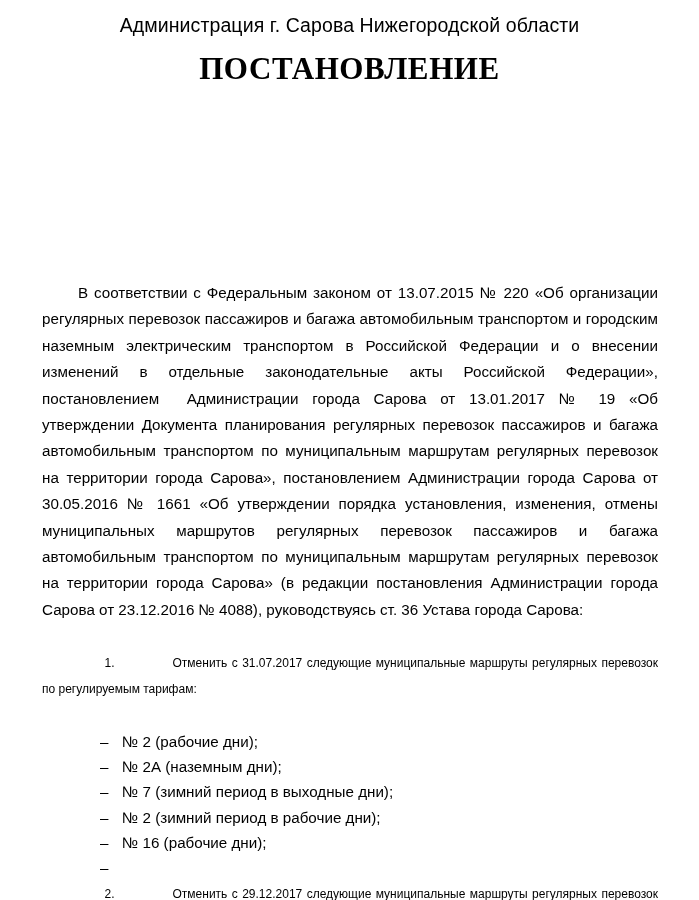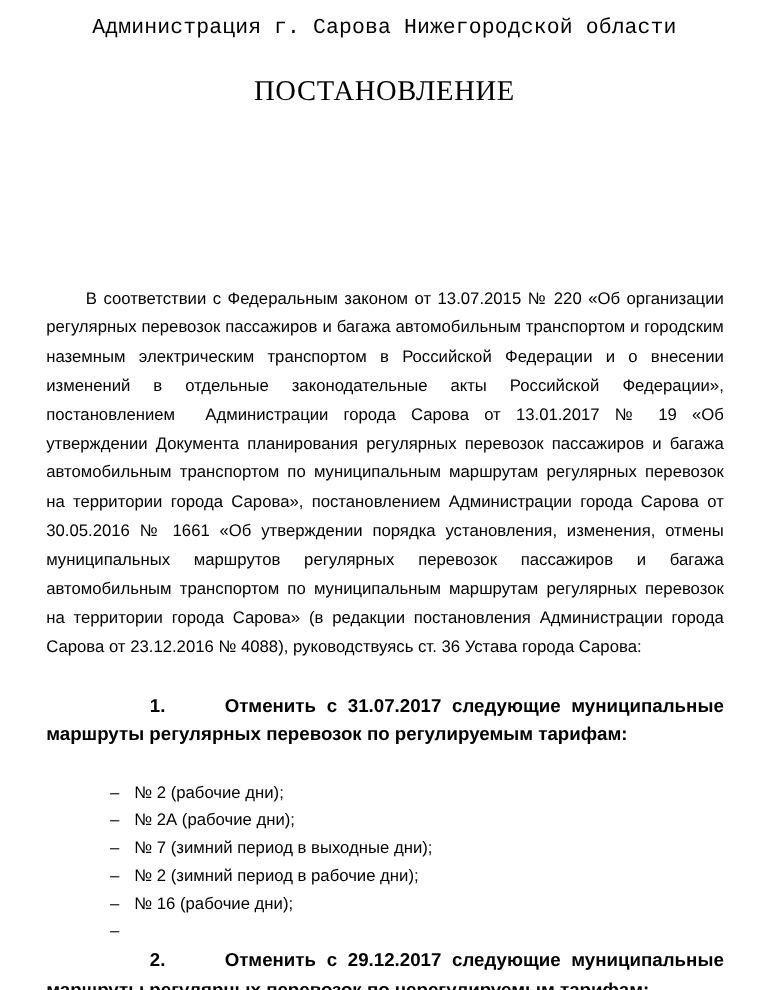--- a/index.html
+++ b/index.html
@@ -26,34 +26,34 @@
 
   
   .doc-header {
     position: absolute;
     top: 13px;
     left: 0;
     right: 0;
     text-align: center;
   }
   .org-line {
-    font-family: Liberation Mono, monospace;
+    font-family: Liberation Sans, sans-serif;
     font-size: 19.5px;
     font-weight: 400;
     letter-spacing: 0.1px;
     line-height: 24px;
     white-space: nowrap;
   }
   .doc-type {
     font-family: "Liberation Serif", "DejaVu Serif", serif;
-    font-size: 26px;
-    font-weight: 400;
+    font-size: 31px;
+    font-weight: 700;
     letter-spacing: 0.6px;
     line-height: 36px;
-    margin-top: 28px;
+    margin-top: 14px;
     white-space: nowrap;
   }
 
   
   .meta-row {
     position: absolute;
     top: 122px;
     left: 42px;
     right: 42px;
     display: flex;
@@ -90,31 +90,31 @@
     text-align: justify;
     text-justify: inter-word;
     margin: 0;
     white-space: pre-wrap;
   }
   .para.indent {
     text-indent: 36px;
   }
   .para.last-line-natural {
     text-align-last: left;
+    margin-top: 21px;
   }
 
   .clause {
-    font-size: 17px;
+    font-size: 12px;
     line-height: 26.4px;
     text-align: justify;
     text-justify: inter-word;
     text-align-last: left;
     margin: 0;
     white-space: pre-wrap;
-    font-weight: bold;
   }
   .clause .clause-num {
     display: inline-block;
     width: 68px;
     margin-left: 36px;
     text-indent: 0;
   }
 
   .route-list {
     list-style: none;
@@ -156,21 +156,21 @@
     <p class="para indent last-line-natural">В соответствии с Федеральным законом от 13.07.2015 № 220 «Об организации регулярных перевозок пассажиров и багажа автомобильным транспортом и городским наземным электрическим транспортом в Российской Федерации и о внесении изменений в отдельные законодательные акты Российской Федерации», постановлением  Администрации города Сарова от 13.01.2017 № 19 «Об утверждении Документа планирования регулярных перевозок пассажиров и багажа автомобильным транспортом по муниципальным маршрутам регулярных перевозок на территории города Сарова», постановлением Администрации города Сарова от 30.05.2016 № 1661 «Об утверждении порядка установления, изменения, отмены муниципальных маршрутов регулярных перевозок пассажиров и багажа автомобильным транспортом по муниципальным маршрутам регулярных перевозок на территории города Сарова» (в редакции постановления Администрации города Сарова от 23.12.2016 № 4088), руководствуясь ст. 36 Устава города Сарова:</p>
 
     <div class="clause">
       <span class="clause-num">1.</span><span>Отменить с 31.07.2017 следующие муниципальные маршруты регулярных перевозок по регулируемым тарифам:</span>
     </div>
     <ul class="route-list">
       <li class="route-item">
         <span class="dash">–</span><span class="route-text">№ 2 (рабочие дни);</span>
       </li>
       <li class="route-item">
-        <span class="dash">–</span><span class="route-text">№ 2А (рабочие дни);</span>
+        <span class="dash">–</span><span class="route-text">№ 2А (наземным дни);</span>
       </li>
       <li class="route-item">
         <span class="dash">–</span><span class="route-text">№ 7 (зимний период в выходные дни);</span>
       </li>
       <li class="route-item">
         <span class="dash">–</span><span class="route-text">№ 2 (зимний период в рабочие дни);</span>
       </li>
       <li class="route-item">
         <span class="dash">–</span><span class="route-text">№ 16 (рабочие дни);</span>
       </li>

